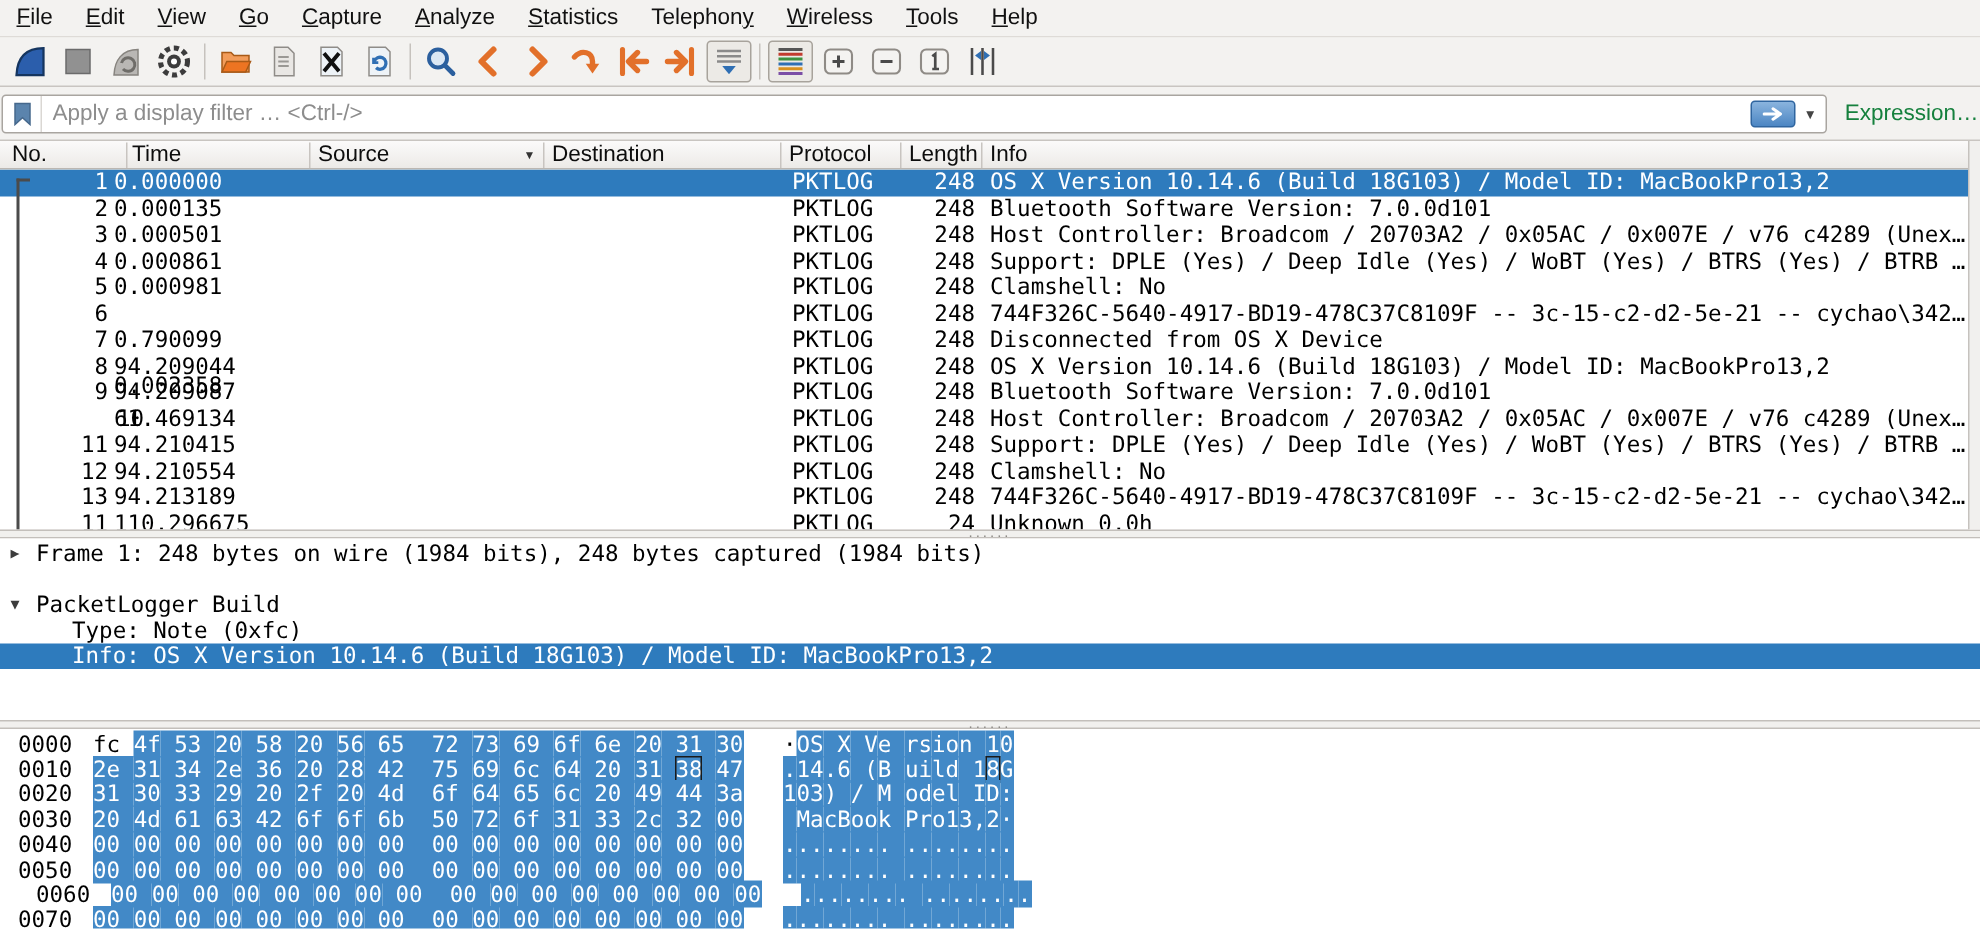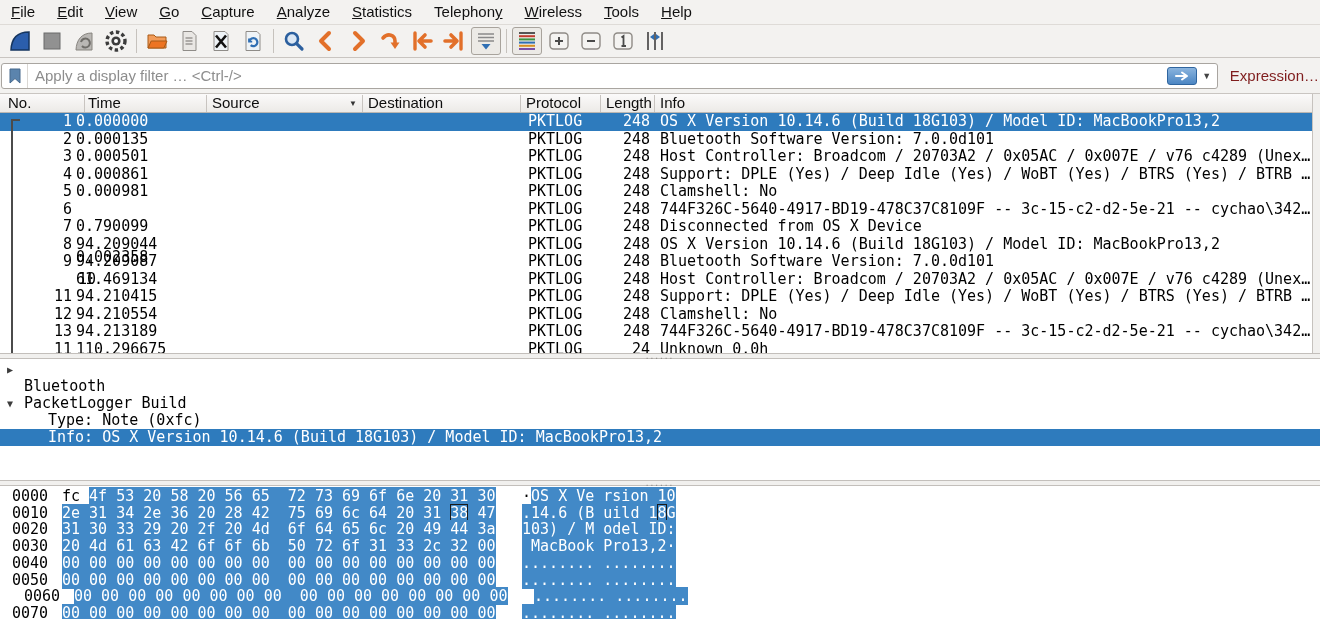--- a/index.html
+++ b/index.html
@@ -17,21 +17,21 @@
   .tbtn.toggled{border:1px solid #a8a39c;border-radius:3px;background:#eceae6}
   .tsep{width:1px;height:24px;background:#c6c2bd;margin:0 4px}
   
   #filterbar{height:36px;background:#f3f2f0;border-bottom:1px solid #c9c5c1;display:flex;align-items:center;padding:0 1px}
   #filterbox{width:1227px;height:26px;background:#fff;border:1px solid #a9a5a0;border-radius:3px;display:flex;align-items:center}
   #bookmark-btn{width:26px;height:24px;display:flex;align-items:center;justify-content:center;border-right:1px solid #dad7d3}
   #filter-input{flex:1;border:none;outline:none;height:22px;padding-left:7px;font-family:"Liberation Sans",sans-serif;font-size:15px;color:#222;background:transparent}
   #filter-input::placeholder{color:#8d8d8d;opacity:1}
   #apply-btn{width:30px;height:18px;margin-right:2px;border:1px solid #2f659f;border-radius:3px;background:linear-gradient(#8ab4de,#4c86c3);display:flex;align-items:center;justify-content:center}
   #apply-caret{width:16px;height:20px;margin-right:2px;display:flex;align-items:center;justify-content:center;color:#444;font-size:9px}
-  #expression-btn{margin-left:12px;color:#7f1d1d;white-space:nowrap}
+  #expression-btn{margin-left:12px;color:#15803d;white-space:nowrap}
   
   #plist{position:relative;height:259px;background:#fff}
   #plheader{position:relative;height:19px;background:linear-gradient(#fbfafa,#eceae7);border-bottom:1px solid #bbb7b2}
   .hcell{position:absolute;top:0;line-height:18px;color:#0d0d0d;white-space:pre}
   .hsep{position:absolute;top:1px;width:1px;height:17px;background:#c8c4c0}
   #sort-caret{position:absolute;left:349px;top:5px;font-size:8px;color:#333}
   #plrows{position:absolute;left:0;top:19px;width:1320px;height:240px;overflow:hidden;
           font-family:"DejaVu Sans Mono",monospace;font-size:15px}
   .prow{position:absolute;left:0;width:1312px;height:17.5px}
   .prow.sel{background:var(--sel)}
@@ -348,23 +348,21 @@
     <div id="vscroll"></div>
   </div>
 
   <div class="splitter">
       <div class="grip">......</div>
     </div>
 
   <div id="pdetails">
       <div class="dline" style="top: 2px;">
         <span class="dexp">▶</span>
-      </div>
-      <div class="dline" style="top: 19px;">
-        <span class="dtext" style="left: 24px;">Bluetooth</span>
+        <span class="dtext" style="left: 24px;">Frame 1: 248 bytes on wire (1984 bits), 248 bytes captured (1984 bits)</span>
       </div>
       <div class="dline" style="top: 36px;">
         <span class="dexp">▼</span>
         <span class="dtext" style="left: 24px;">PacketLogger Build</span>
       </div>
       <div class="dline" style="top: 53px;">
         <span class="dtext" style="left: 48px;">Type: Note (0xfc)</span>
       </div>
       <div class="dline sel" style="top: 70px;">
         <span class="dtext" style="left: 48px;">Info: OS X Version 10.14.6 (Build 18G103) / Model ID: MacBookPro13,2</span>

